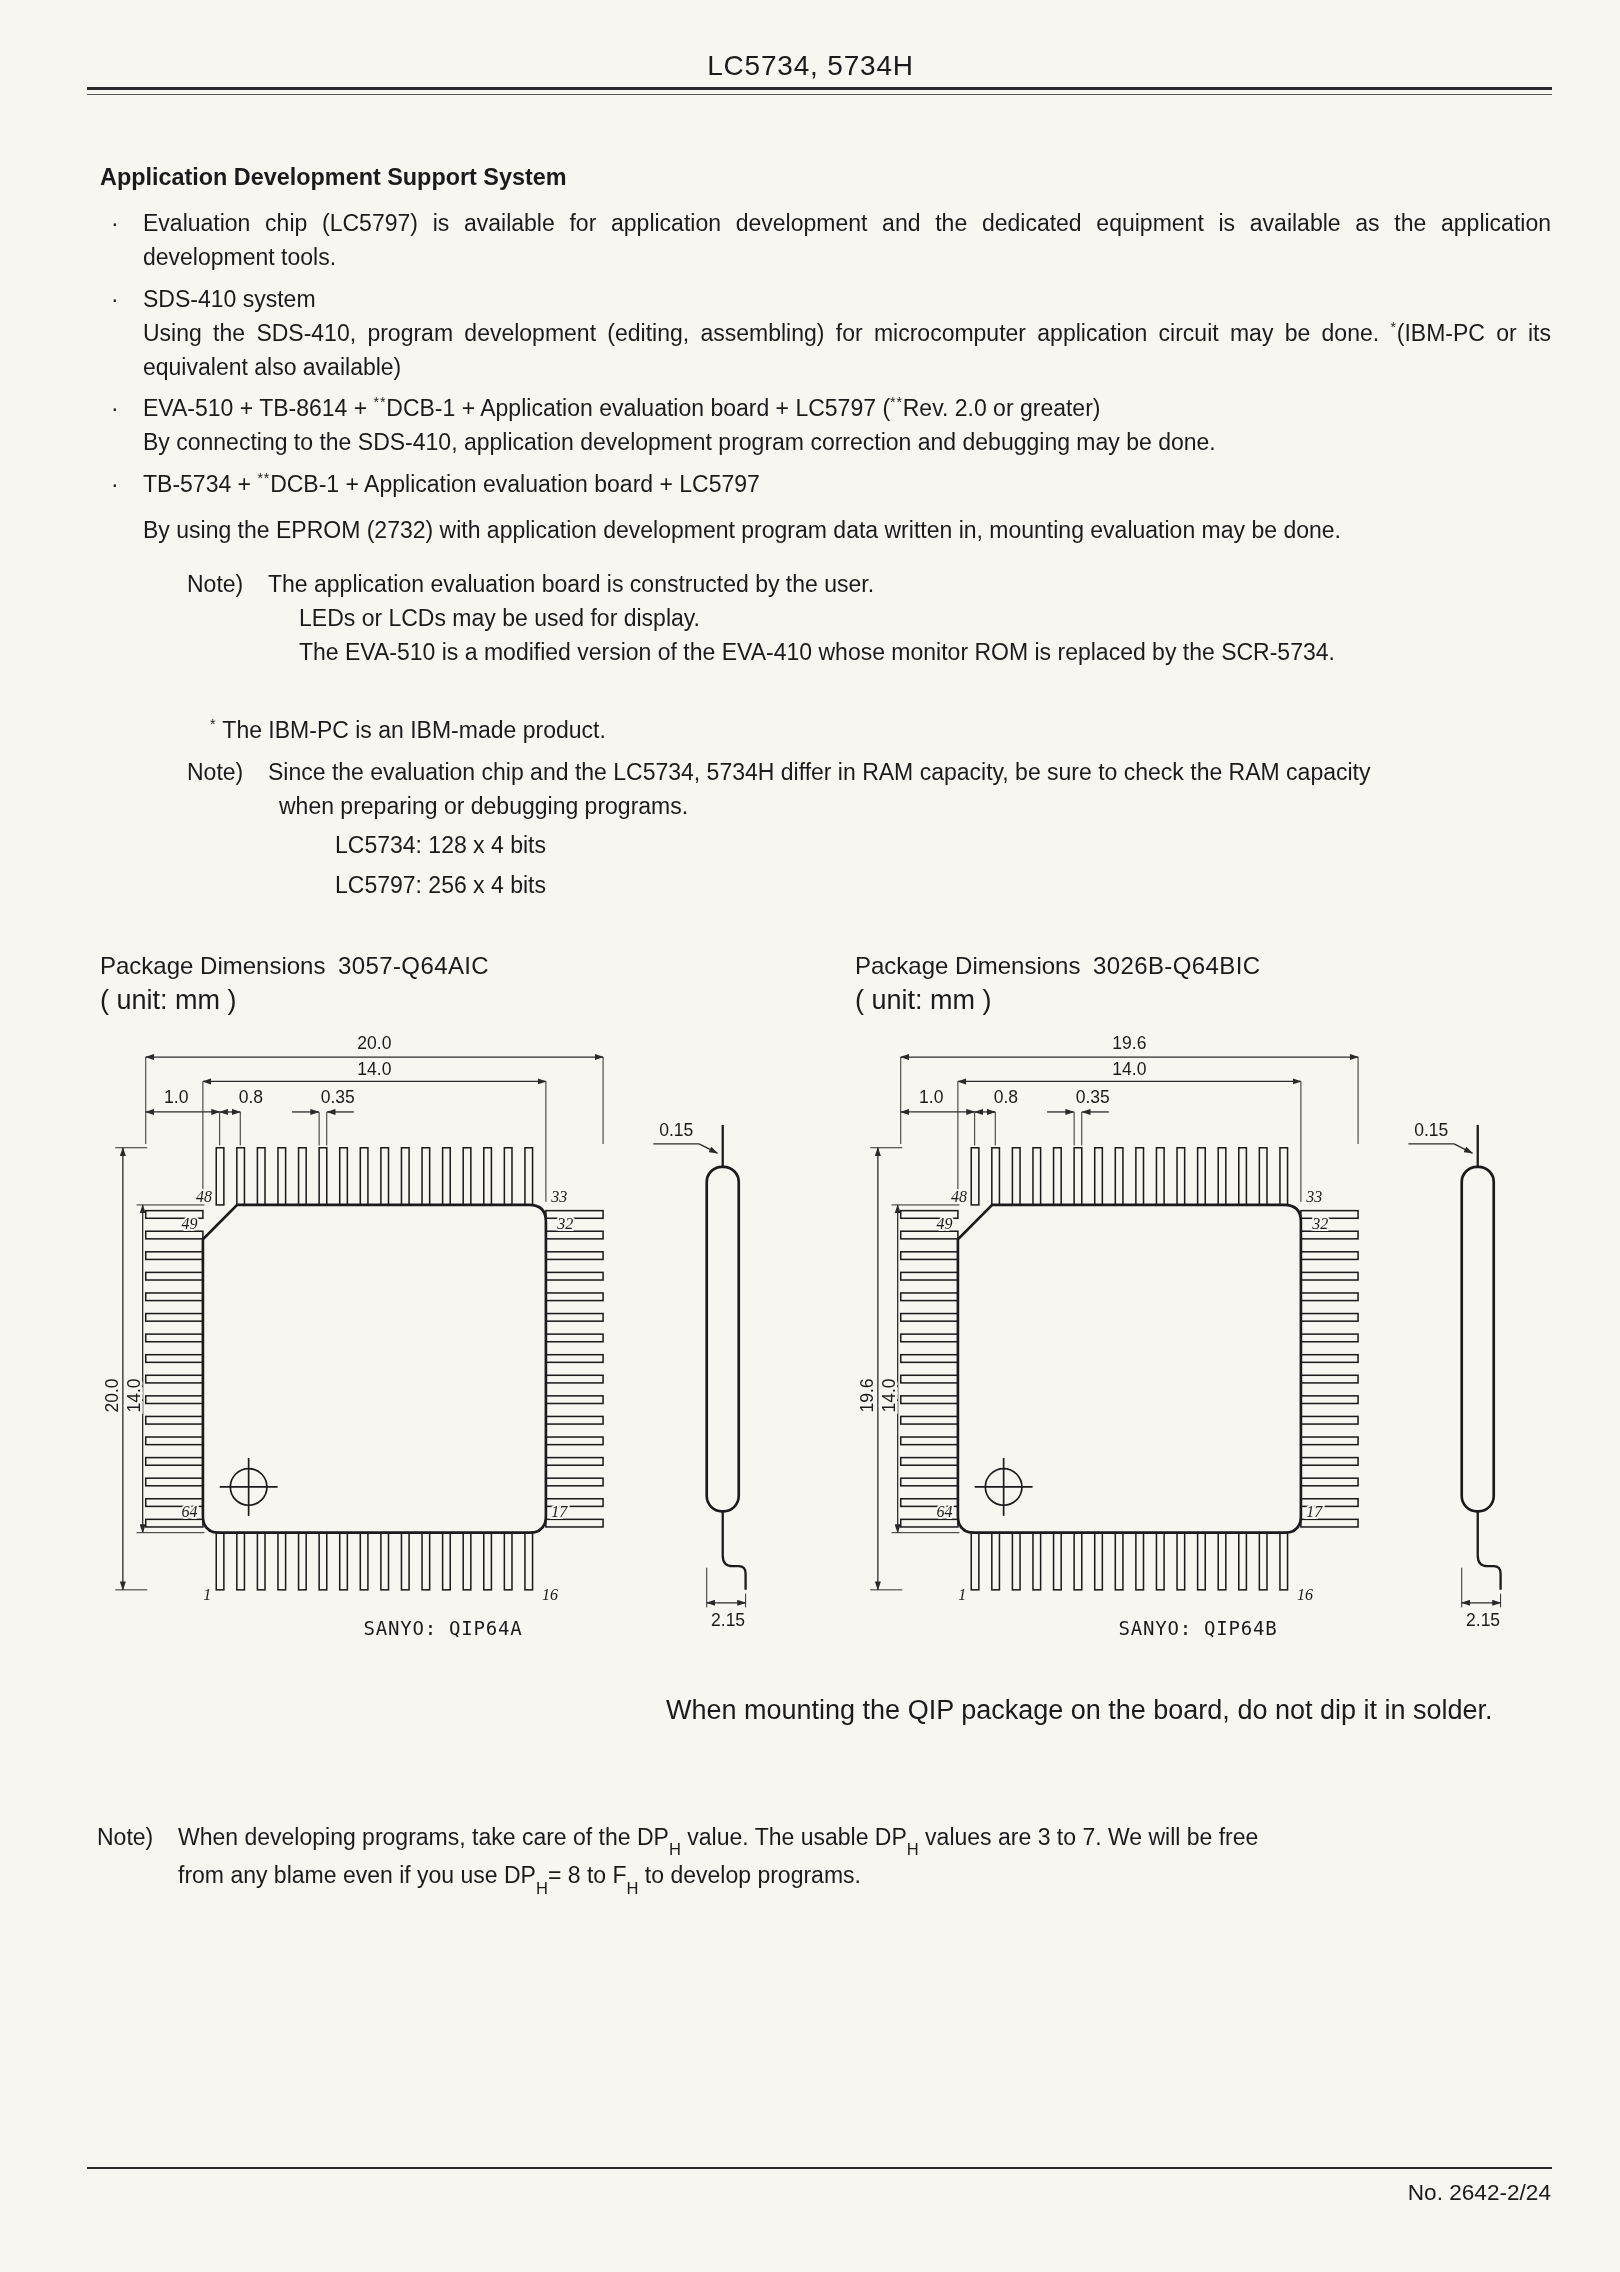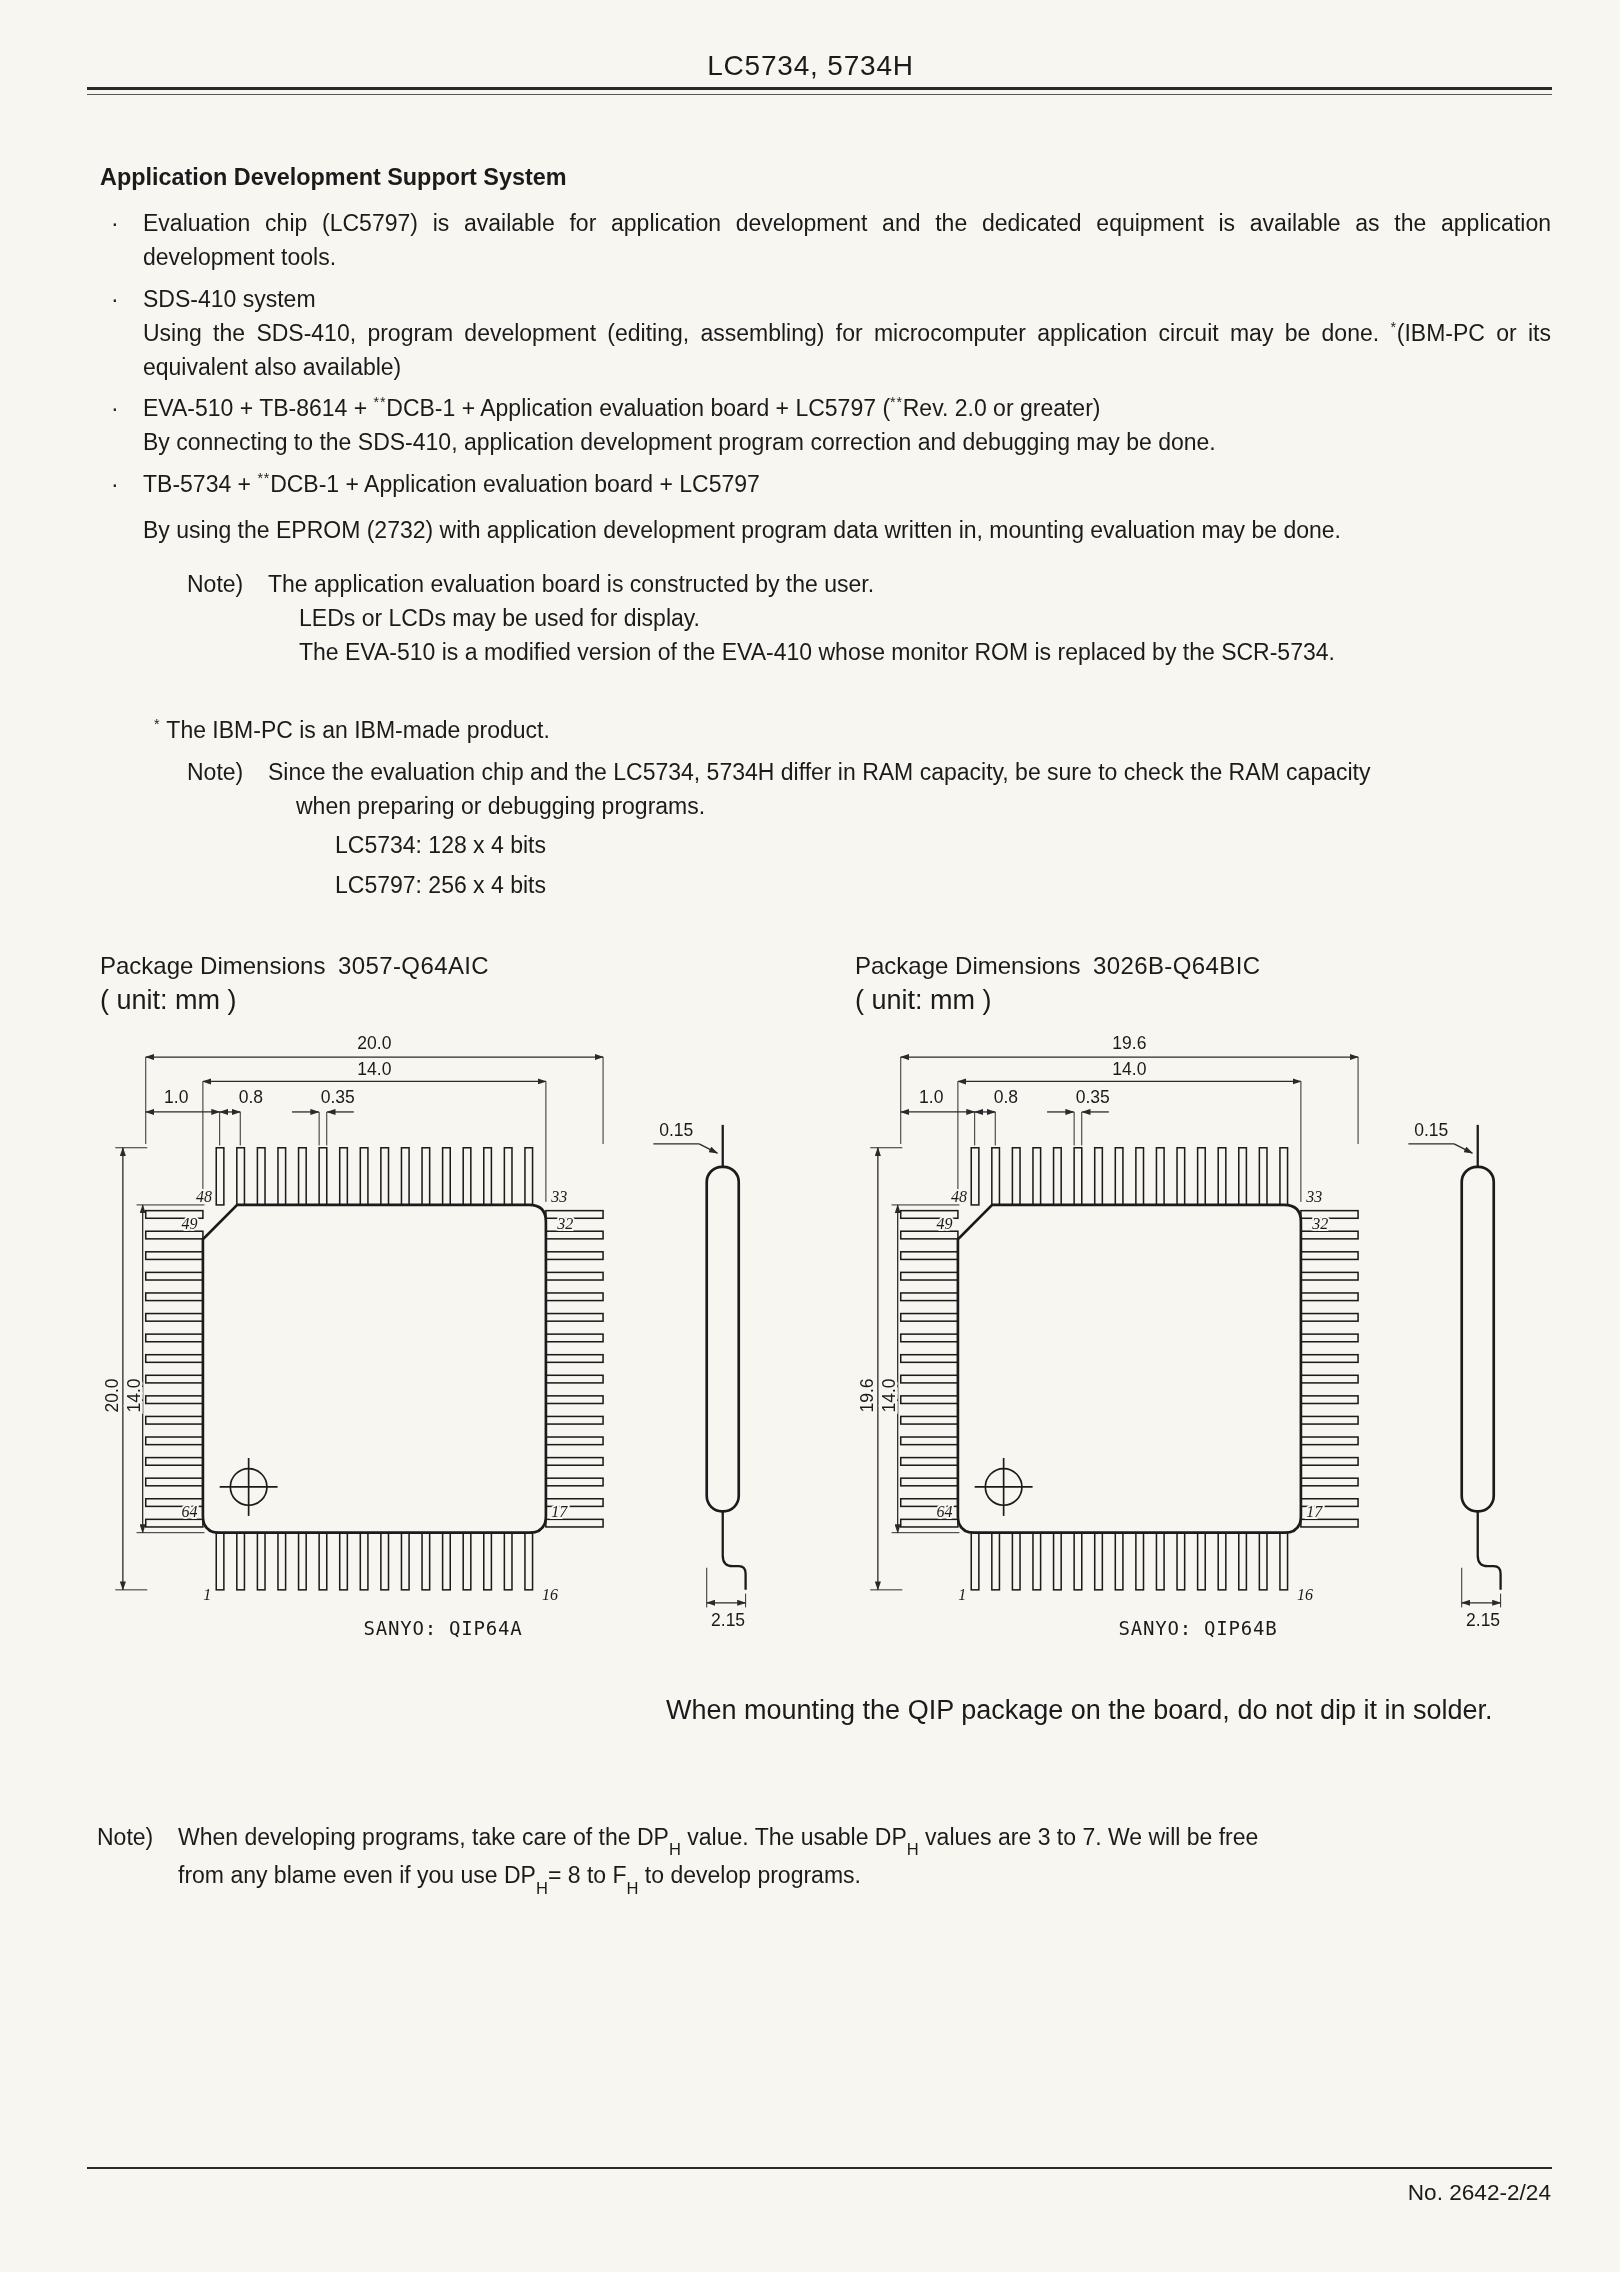--- a/index.html
+++ b/index.html
@@ -20,21 +20,21 @@
   .sec-heading { font-size:23.4px; font-weight:bold; }
   .bullet { display:flex; margin-top:7.8px; }
   .bullet .dot { width:43px; padding-left:11px; flex:0 0 43px; }
   .bullet .btext { flex:1; text-align:justify; }
   .narrow { max-width:1278px; text-align:justify;margin-top:12px; }
   sup { font-size:0.62em; vertical-align:super; letter-spacing:0.8px; }
   sub { font-size:0.72em; position:relative; top:0.28em; }
   .note-block { display:flex; margin-left:87px; margin-top:20px; }
   .note-label { flex:0 0 81px; }
   .note-body .cont { margin-left:31px; }
-  .ibm-note { margin-left:54px; margin-top:44px; }
+  .ibm-note { margin-left:110px; margin-top:44px; }
   .note2 { display:flex; margin-left:87px; margin-top:7.8px; }
   .ram-line { margin-left:235px; }
   
   .pkg-section { position:absolute; top:952px; left:0; right:0; height:779px; }
   .pkg-col { position:absolute; top:0; width:701px; }
   .pkg-col.left { left:100px; }
   .pkg-col.right { left:855px; }
   .pkg-head { font-size:24px; font-weight:normal; }
   .pkg-code { margin-left:12.5px; letter-spacing:0.4px; }
   .pkg-unit { font-size:27px; margin-top:5px; }
@@ -155,21 +155,21 @@
         <div class="cont">The EVA-510 is a modified version of the EVA-410 whose monitor ROM is replaced by the SCR-5734.</div>
       </div>
     </div>
 
     <div class="ibm-note"><sup>*</sup> <span>The IBM-PC is an IBM-made product.</span></div>
 
     <div class="note2">
       <div class="note-label">Note)</div>
       <div class="note-body">
         <div>Since the evaluation chip and the LC5734, 5734H differ in RAM capacity, be sure to check the RAM capacity</div>
-        <div style="margin-left:28px;">when preparing or debugging programs.</div>
+        <div style="margin-left:11px;">when preparing or debugging programs.</div>
       </div>
     </div>
 
     <div class="ram-line" style="margin-top:4.7px;">LC5734: 128 x 4 bits</div>
     <div class="ram-line" style="margin-top:6.2px;">LC5797: 256 x 4 bits</div>
   </div>
 
   <div class="pkg-section">
 
     <div class="pkg-col left">

